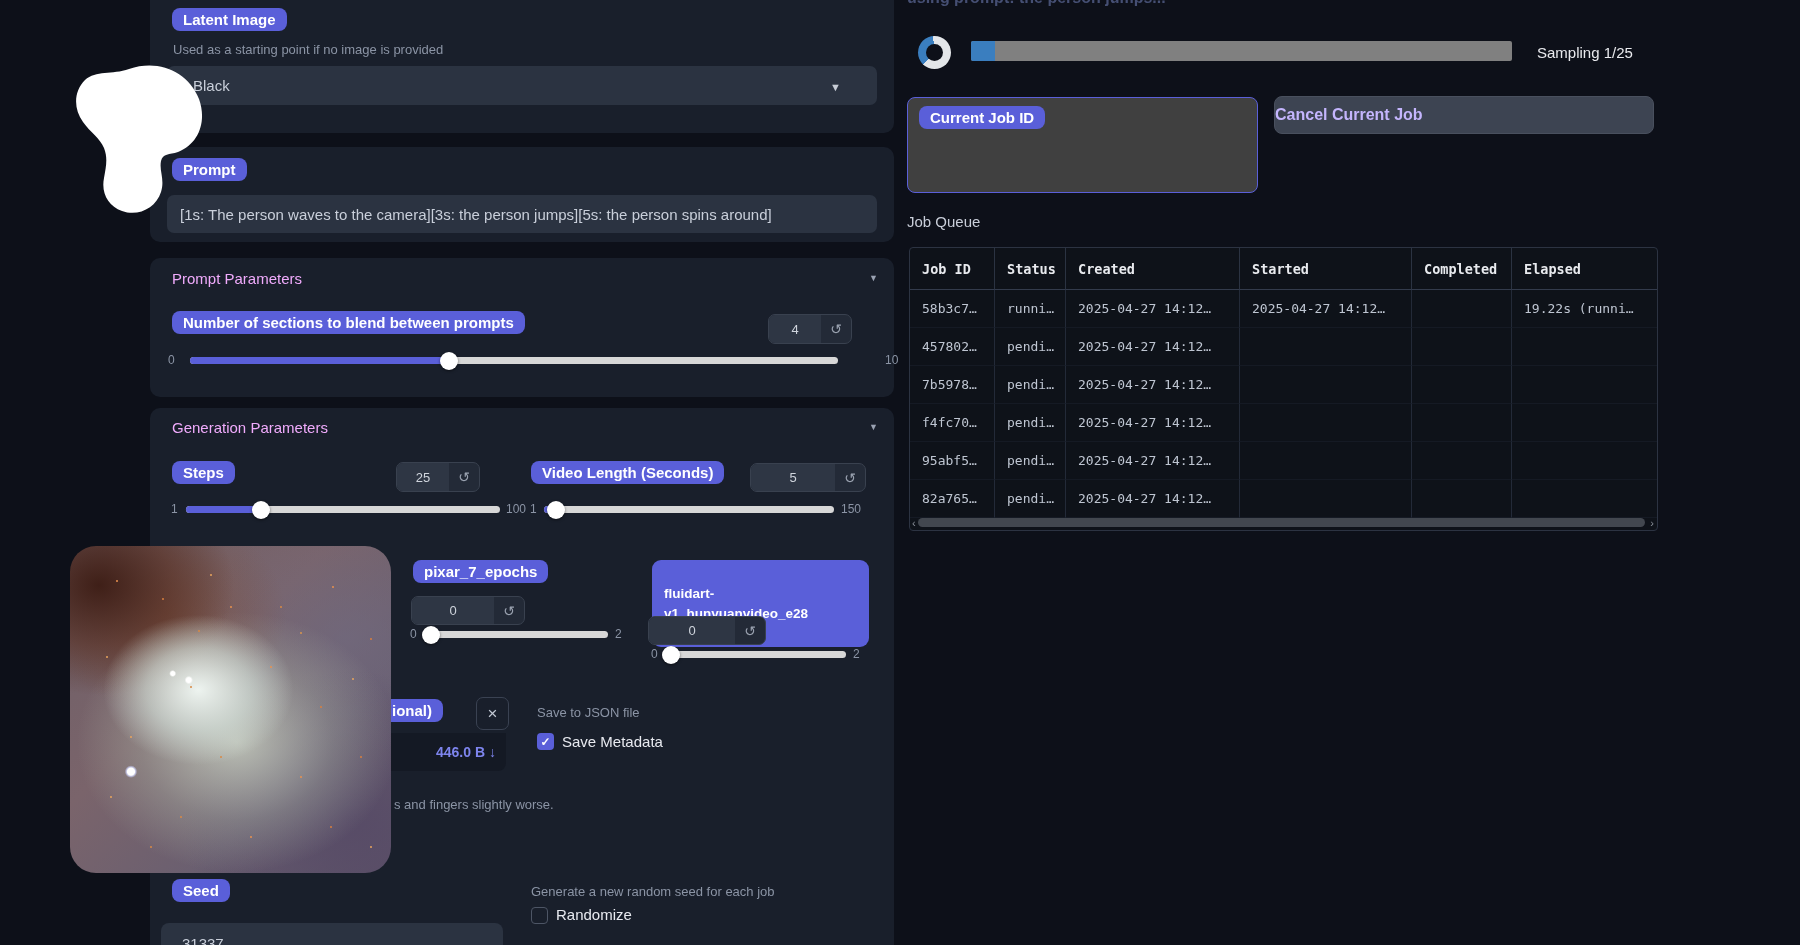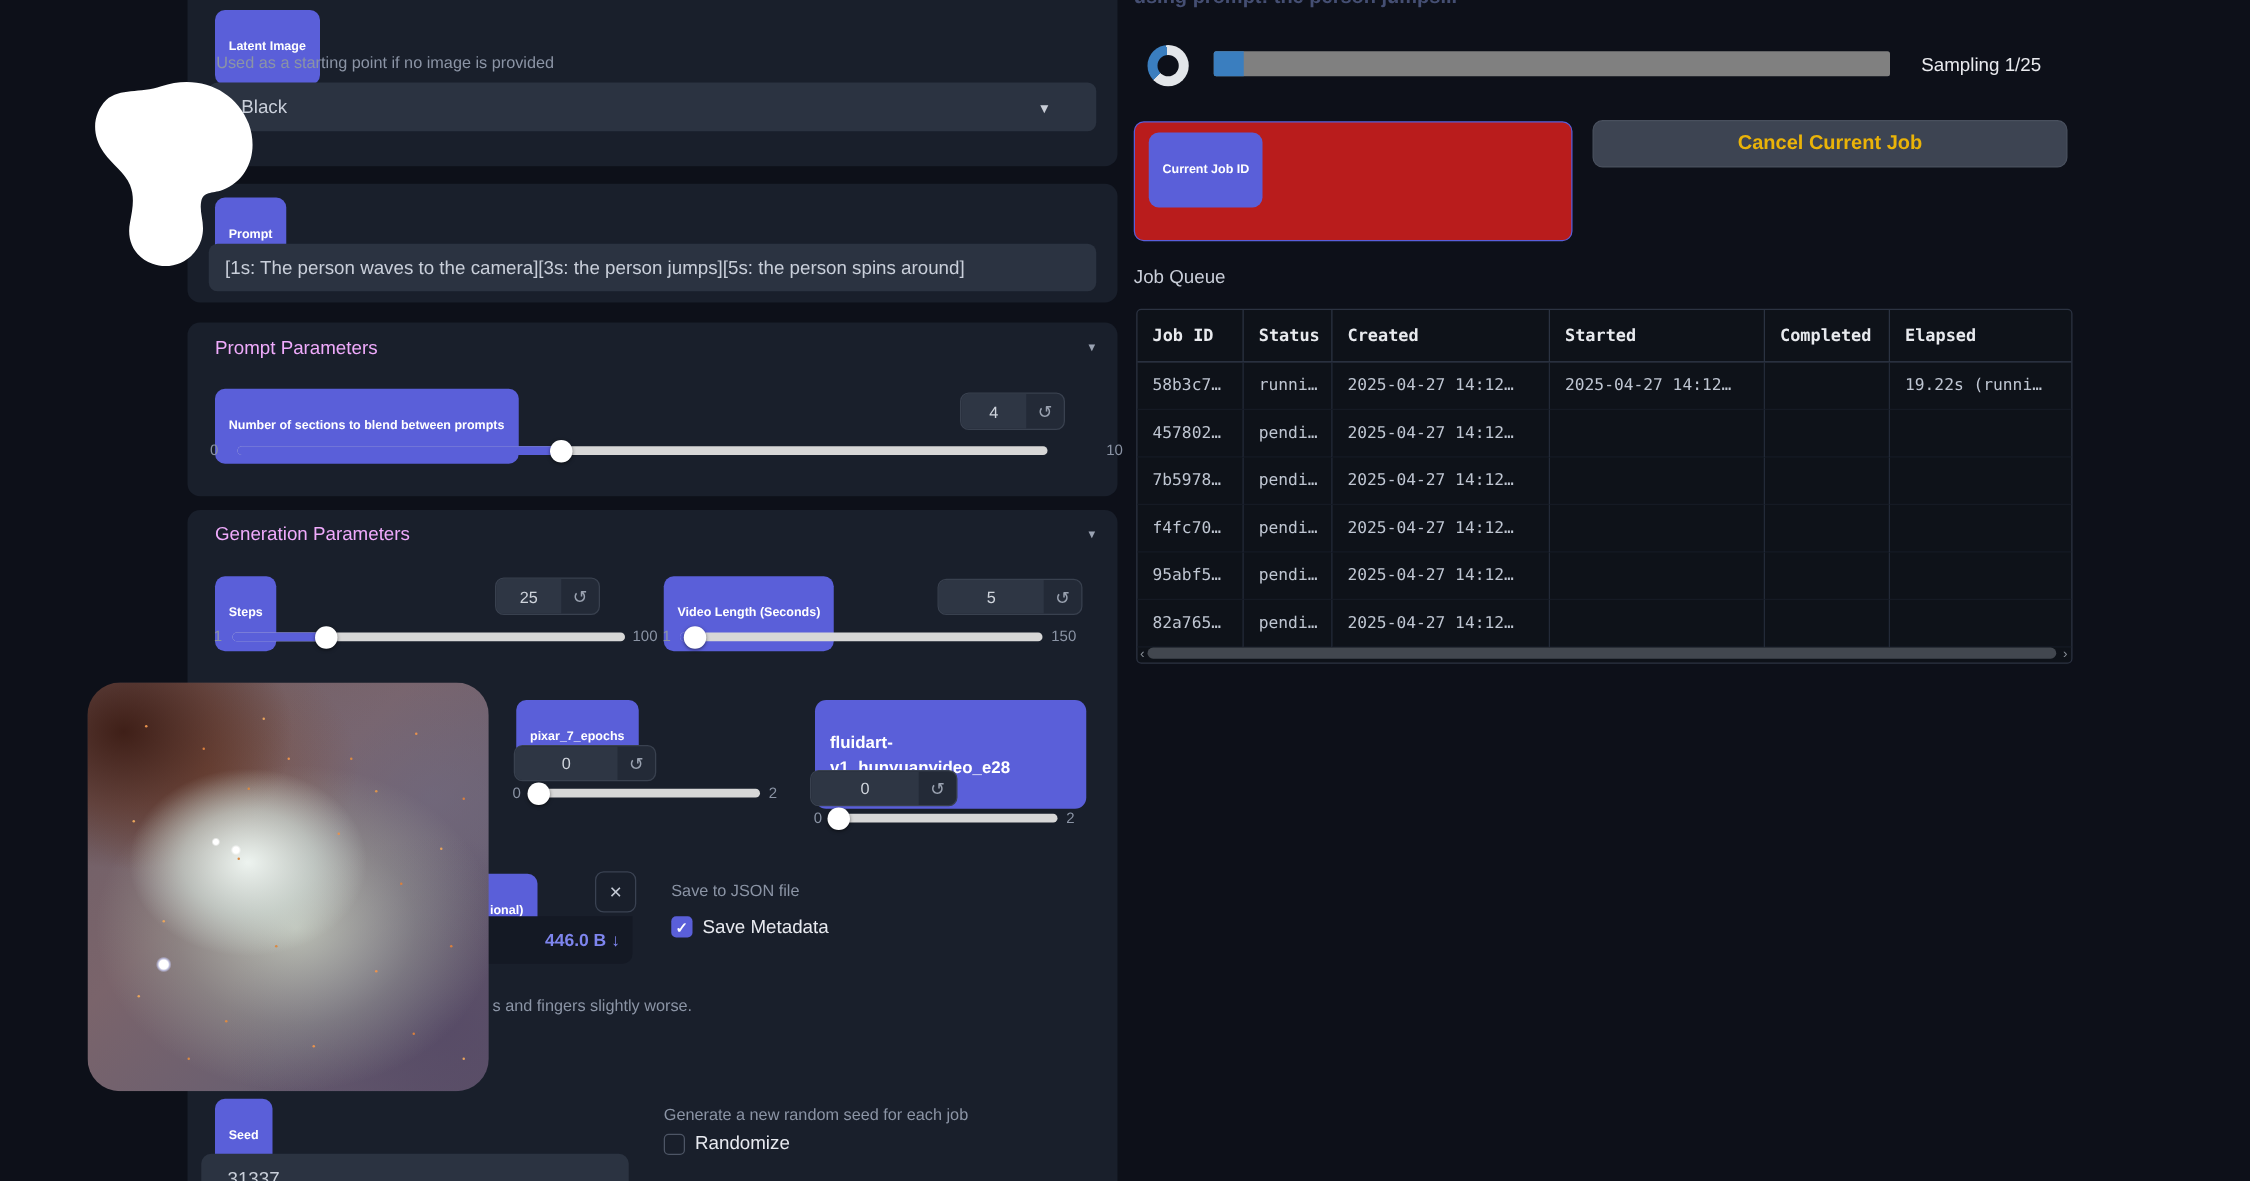--- a/index.html
+++ b/index.html
@@ -5,22 +5,22 @@
   :root{
     --page-bg:#0d1019; --card-bg:#191f2b; --input-bg:#2b3341; --input2-bg:#2e3644;
     --accent:#5a5fd9; --accent-light:#7e85ee; --muted:#8b94a5; --text:#e4e8ef;
     --table-border:#2c3342; --btn-bg:#3d4452; --progress-blue:#3a7ebf; --progress-track:#808080;
   }
   *{box-sizing:border-box; margin:0; padding:0;}
   html,body{width:1800px;height:945px;overflow:hidden;}
   body{background:var(--page-bg); font-family:"Liberation Sans",sans-serif; position:relative; color:var(--text);}
   .abs{position:absolute;}
   .card{position:absolute; background:var(--card-bg); border-radius:10px;}
-  .badge{position:absolute; background:var(--accent); color:#fff; font-weight:bold; font-size:10px;
-         padding:24px 11px; border-radius:8px; white-space:nowrap; line-height:1.15;}
+  .badge{position:absolute; background:var(--accent); color:#fff; font-weight:bold; font-size:15px;
+         padding:3px 11px; border-radius:8px; white-space:nowrap; line-height:1.15;}
   .helper{position:absolute; color:var(--muted); font-size:13px; white-space:nowrap;}
   .sec-title{position:absolute; color:#f0abfc; font-size:15px;}
   .caret{position:absolute; color:#9aa2b2; font-size:9px;}
   .inputbox{position:absolute; background:var(--input-bg); border-radius:7px; display:flex; align-items:center;
             color:#c9cfda; font-size:15px; overflow:hidden; white-space:nowrap;}
   .numgroup{position:absolute; display:flex; align-items:stretch; background:#232a37; border:1px solid #39414f;
             border-radius:7px; overflow:hidden;}
   .numval{flex:1; background:var(--input2-bg); color:#cfd4dc; font-size:13px; display:flex; align-items:center; justify-content:center;}
   .numreset{width:30px; display:flex; align-items:center; justify-content:center; color:#9aa2b0; font-size:14px;}
   .smin,.smax{position:absolute; color:var(--muted); font-size:12px;}
@@ -193,25 +193,25 @@
 <div class="cutoff-text">
   <span>using prompt: the person jumps...</span>
 </div>
 
 <div class="spinner"></div>
 <div class="abs" style="left:971px; top:41px; width:541px; height:20px; background:var(--progress-track); border-radius:2px;">
   <div class="abs" style="left:0; top:0; width:24px; height:20px; background:var(--progress-blue); border-radius:2px 0 0 2px;"></div>
 </div>
 <span class="abs" style="left:1537px; top:44px; font-size:15px; color:#e9eaee;">Sampling 1/25</span>
 
-<div class="abs" style="left:907px; top:97px; width:351px; height:96px; border:1.5px solid var(--accent); border-radius:8px; background:#b91c1c;">
+<div class="abs" style="left:907px; top:97px; width:351px; height:96px; border:1.5px solid var(--accent); border-radius:8px; background:#404040;">
   <span class="badge" style="left:11px; top:8px;">Current Job ID</span>
 </div>
 
-<div class="abs" style="left:1274px; top:96px; width:380px; height:38px; background:var(--btn-bg); border:1px solid #49505e; border-radius:8px; display:flex; align-items:center; justify-content:center; font-size:16px; font-weight:bold; color:#eab308;">
+<div class="abs" style="left:1274px; top:96px; width:380px; height:38px; background:var(--btn-bg); border:1px solid #49505e; border-radius:8px; display:flex; align-items:center; font-size:16px; font-weight:bold; color:#c4b5fd;">
   <span>Cancel Current Job</span>
 </div>
 
 <span class="abs" style="left:907px; top:213px; font-size:15px; color:#c9ced9;">Job Queue</span>
 
 <div class="jqgrid">
     <div class="th">Job ID</div>
     <div class="th">Status</div>
     <div class="th">Created</div>
     <div class="th">Started</div>

